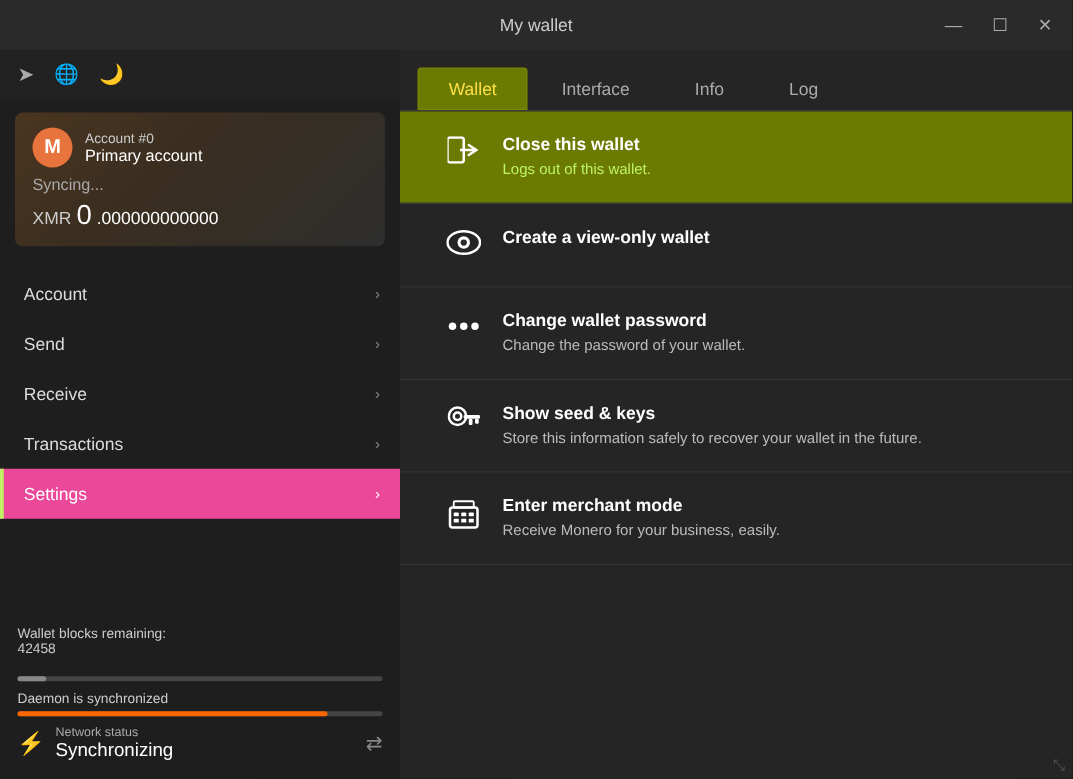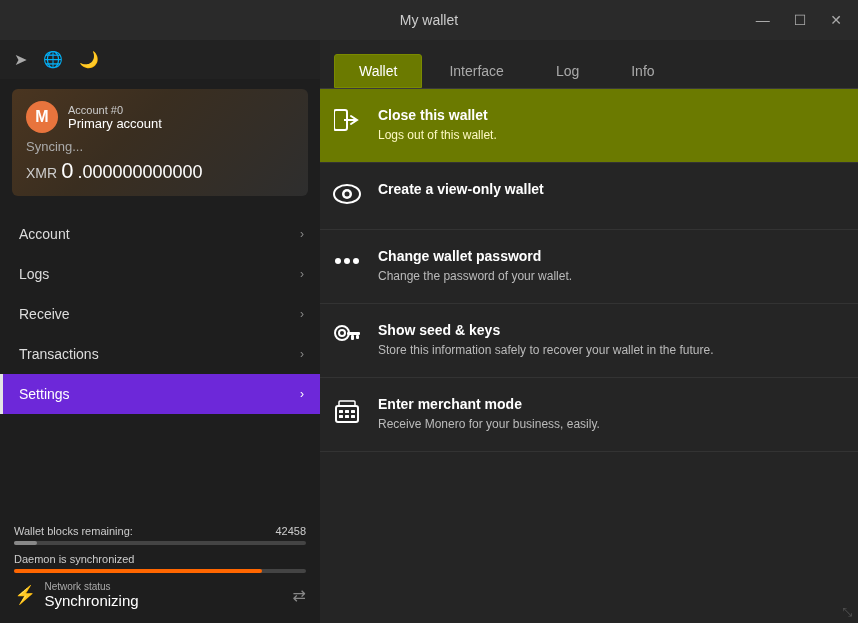--- a/index.html
+++ b/index.html
@@ -124,63 +124,64 @@
     .balance-currency {
       font-size: 14px;
       color: #ccc;
     }
     .balance-amount {
       font-size: 22px;
       font-weight: 300;
       color: #fff;
     }
     .balance-decimals {
-      font-size: 18px;
+      font-size: 14px;
       color: #fff;
     }
 
     
     .nav-items {
       flex: 1;
       padding: 8px 0;
     }
     .nav-item {
       display: flex;
       align-items: center;
       justify-content: space-between;
       padding: 12px 16px;
       cursor: pointer;
       font-size: 14px;
       color: #ddd;
       border-left: 3px solid transparent;
     }
     .nav-item.active {
-      background: #6d28d9;
-      border-left: 3px solid #e5e5e5;
+      background: #ec4899;
+      border-left: 3px solid #bef264;
       color: #fff;
     }
     .nav-item-chevron {
       color: #888;
       font-size: 12px;
     }
     .nav-item.active .nav-item-chevron {
       color: #fff;
     }
 
     
     .sidebar-footer {
       padding: 10px 14px 14px;
       background: #1e1e1e;
     }
     .blocks-row {
       display: flex;
       justify-content: space-between;
       font-size: 11px;
       color: #ccc;
-      margin-bottom: 4px;
+      margin-bottom: 16px;
+      flex-direction: column;
     }
     .progress-bar-bg {
       background: #444;
       height: 4px;
       border-radius: 2px;
       margin-bottom: 8px;
     }
     .progress-bar-fill {
       background: #888;
       height: 4px;
@@ -251,37 +252,37 @@
     .tab {
       padding: 8px 24px;
       font-size: 14px;
       cursor: pointer;
       color: #aaa;
       border-radius: 3px 3px 0 0;
       border: 1px solid transparent;
     }
     .tab.active {
       background: #6b7a00;
-      color: #ffffff;
+      color: #fde047;
       border-color: #7a8a00;
     }
 
     
     .settings-content {
       flex: 1;
       overflow-y: auto;
       padding: 0;
     }
 
     
     .setting-item {
       display: flex;
       align-items: flex-start;
       gap: 16px;
-      padding: 18px 12px;
+      padding: 18px 36px;
       border-bottom: 1px solid #333;
       cursor: pointer;
     }
     .setting-item.highlighted {
       background: #6b7a00;
     }
     .setting-icon {
       font-size: 22px;
       color: #fff;
       width: 30px;
@@ -298,21 +299,21 @@
       font-weight: bold;
       color: #fff;
       margin-bottom: 3px;
     }
     .setting-desc {
       font-size: 12px;
       color: #bbb;
       line-height: 1.5;
     }
     .setting-item.highlighted .setting-desc {
-      color: #fef9c3;
+      color: #bef264;
     }
 
     
     .resize-handle {
       position: absolute;
       bottom: 4px;
       right: 6px;
       color: #555;
       font-size: 12px;
       cursor: se-resize;
@@ -362,21 +363,21 @@
         <span class="balance-decimals">.000000000000</span>
       </div>
     </div>
 
     <div class="nav-items">
       <div class="nav-item">
         <span>Account</span>
         <span class="nav-item-chevron">›</span>
       </div>
       <div class="nav-item">
-        <span>Logs</span>
+        <span>Send</span>
         <span class="nav-item-chevron">›</span>
       </div>
       <div class="nav-item">
         <span>Receive</span>
         <span class="nav-item-chevron">›</span>
       </div>
       <div class="nav-item">
         <span>Transactions</span>
         <span class="nav-item-chevron">›</span>
       </div>
@@ -410,22 +411,22 @@
       </div>
     </div>
 
   </div>
 
   <div class="right-panel" style="position:relative;">
 
     <div class="tabs-bar">
       <div class="tab active">Wallet</div>
       <div class="tab">Interface</div>
+      <div class="tab">Info</div>
       <div class="tab">Log</div>
-      <div class="tab">Info</div>
     </div>
 
     <div class="settings-content">
 
       <div class="setting-item highlighted">
         <div class="setting-icon">
           <svg width="26" height="22" viewBox="0 0 26 22" fill="white">
             <rect x="0" y="1" width="13" height="20" rx="2" fill="none" stroke="white" stroke-width="2"></rect>
             <path d="M17 7l6 4-6 4" stroke="white" stroke-width="2" fill="none" stroke-linecap="round"></path>
             <line x1="10" y1="11" x2="23" y2="11" stroke="white" stroke-width="2"></line>

